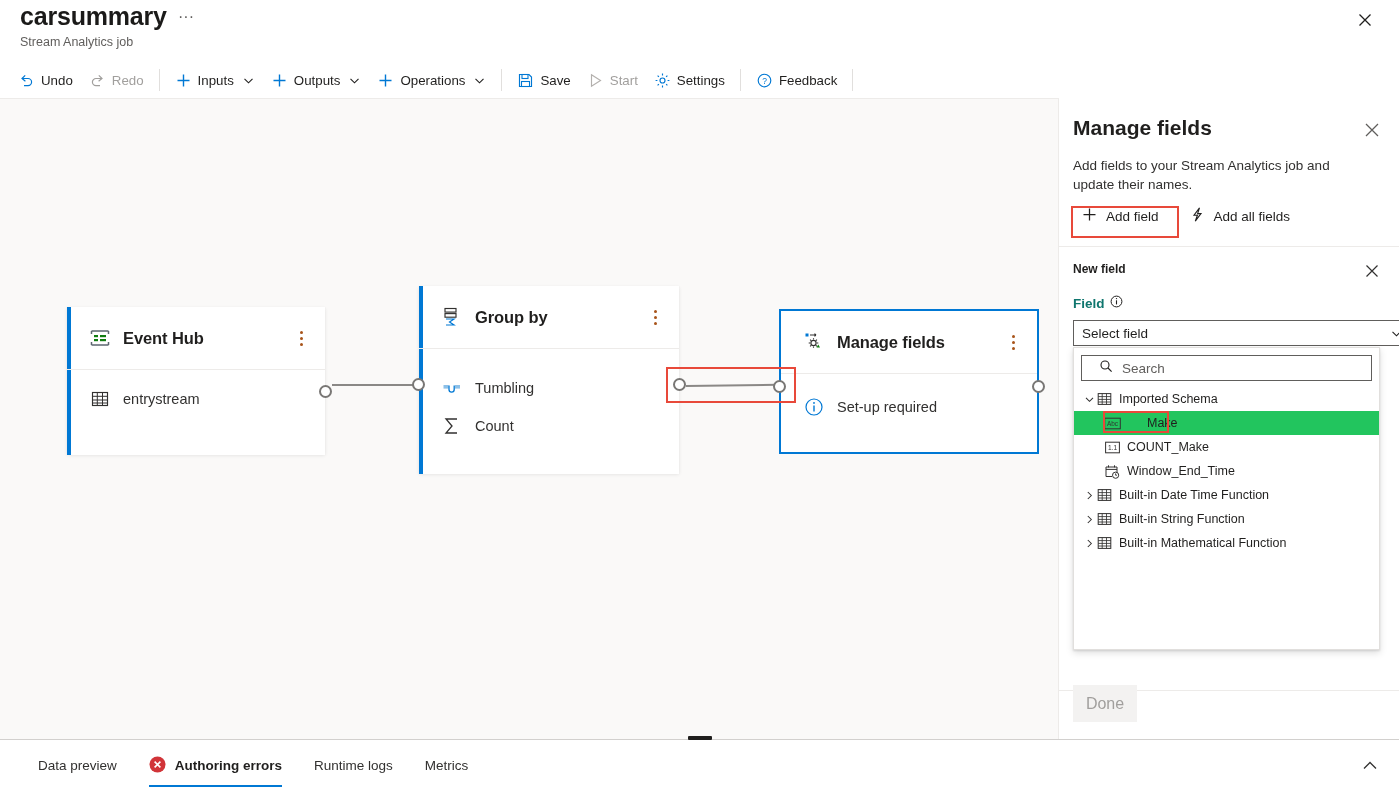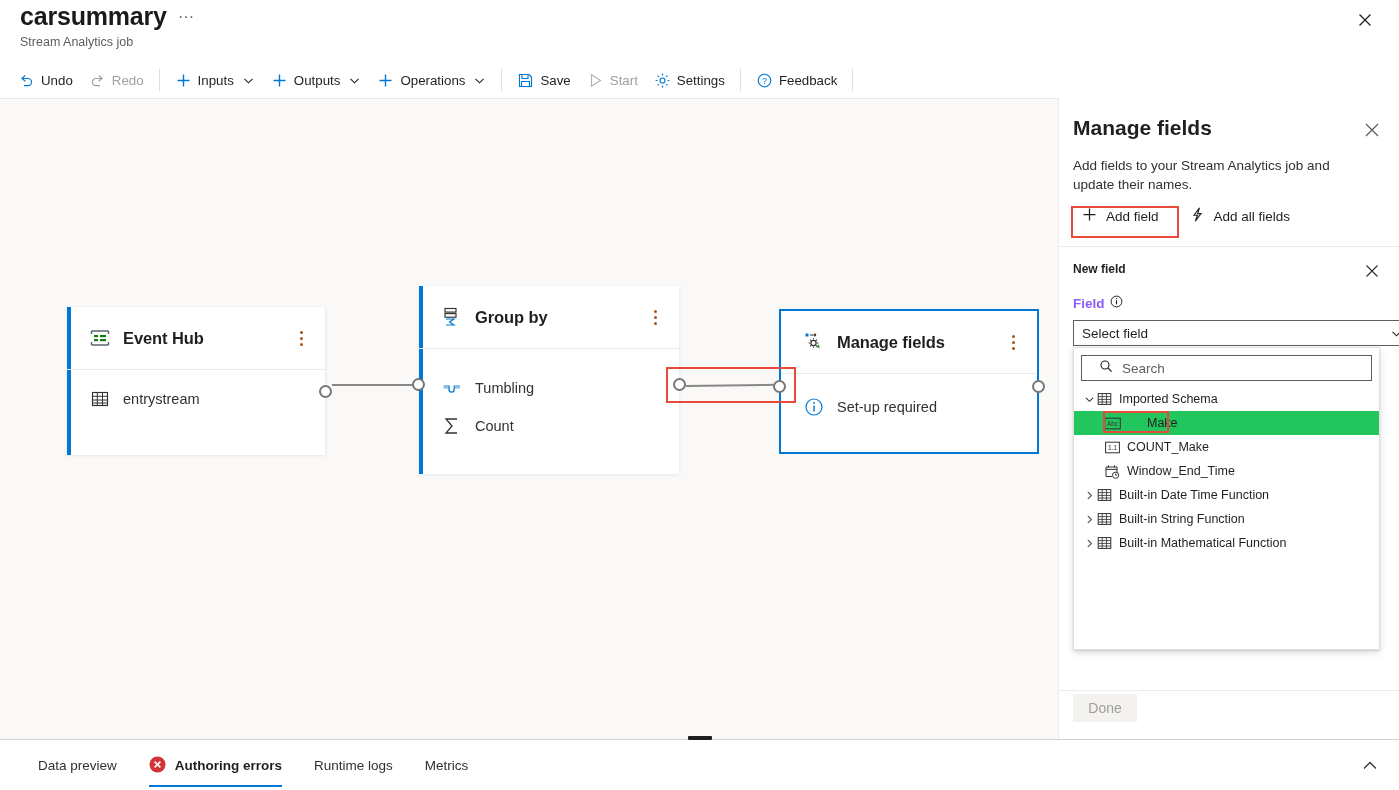--- a/index.html
+++ b/index.html
@@ -96,21 +96,21 @@
   }
   .panel-actions { position:absolute; left:14px; top:110px; display:flex; align-items:center; gap:4px; }
   .pa-btn {
     display:flex; align-items:center; gap:8px; height:16px; padding:0 8px;
     font-size:13.5px; color:#201f1e; cursor:pointer; white-space:nowrap;
   }
   .panel-div { position:absolute; left:0; right:0; height:1px; background:#edebe9; }
 
   .newfield-title { position:absolute; left:14px; top:164px; font-size:12px; font-weight:600; color:#201f1e; }
   .newfield-close { position:absolute; right:16px; top:162px; width:22px; height:22px; cursor:pointer; }
-  .field-label { position:absolute; left:14px; top:197px; font-size:13.5px; font-weight:600; color:#8b5cf6; display:flex; align-items:center; gap:5px; }
+  .field-label { position:absolute; left:14px; top:197px; font-size:13.5px; font-weight:600; color:#0f766e; display:flex; align-items:center; gap:5px; }
   .combo {
     position:absolute; left:14px; top:222px; width:339px; height:26px;
     border:1px solid #605e5c; background:#fff; display:flex; align-items:center;
     padding:0 8px; font-size:13.5px; color:#201f1e; cursor:pointer;
   }
   .combo .cchev { margin-left:auto; display:flex; align-items:center; }
 
   .dropdown {
     position:absolute; left:14px; top:249px; width:307px; height:303px;
     background:#fff; border:1px solid #e1dfdd;
@@ -130,22 +130,22 @@
   .tree-row {
     display:flex; align-items:center; height:24px; font-size:12.5px;
     color:#201f1e; cursor:pointer; padding-left:8px; position:relative;
   }
   .tree-row.selected { background:#22c55e;gap:20px; }
   .tw-chev { width:14px; height:14px; display:flex; align-items:center; justify-content:center; flex:0 0 auto; }
   .tw-ico { width:17px; height:16px; display:flex; align-items:center; justify-content:center; margin-right:6px; flex:0 0 auto; }
   .tree-row.child { padding-left:30px; }
 
   .done-btn {
-    position:absolute; left:14px; bottom:17px; width:64px; height:28px;
-    background:#f3f2f1; color:#a19f9d; font-size:14px;
+    position:absolute; left:14px; bottom:17px; width:64px; height:37px;
+    background:#f3f2f1; color:#a19f9d; font-size:16px;
     display:flex; align-items:center; justify-content:center; cursor:default;
   }
   .panel-footer-div { position:absolute; left:0; right:0; bottom:48px; height:1px; background:#edebe9; }
 
   
   .bottombar {
     position:absolute; left:0; bottom:0; width:1399px; height:51px;
     background:#fff; border-top:1px solid #d2d0ce;
   }
   .grabber {

